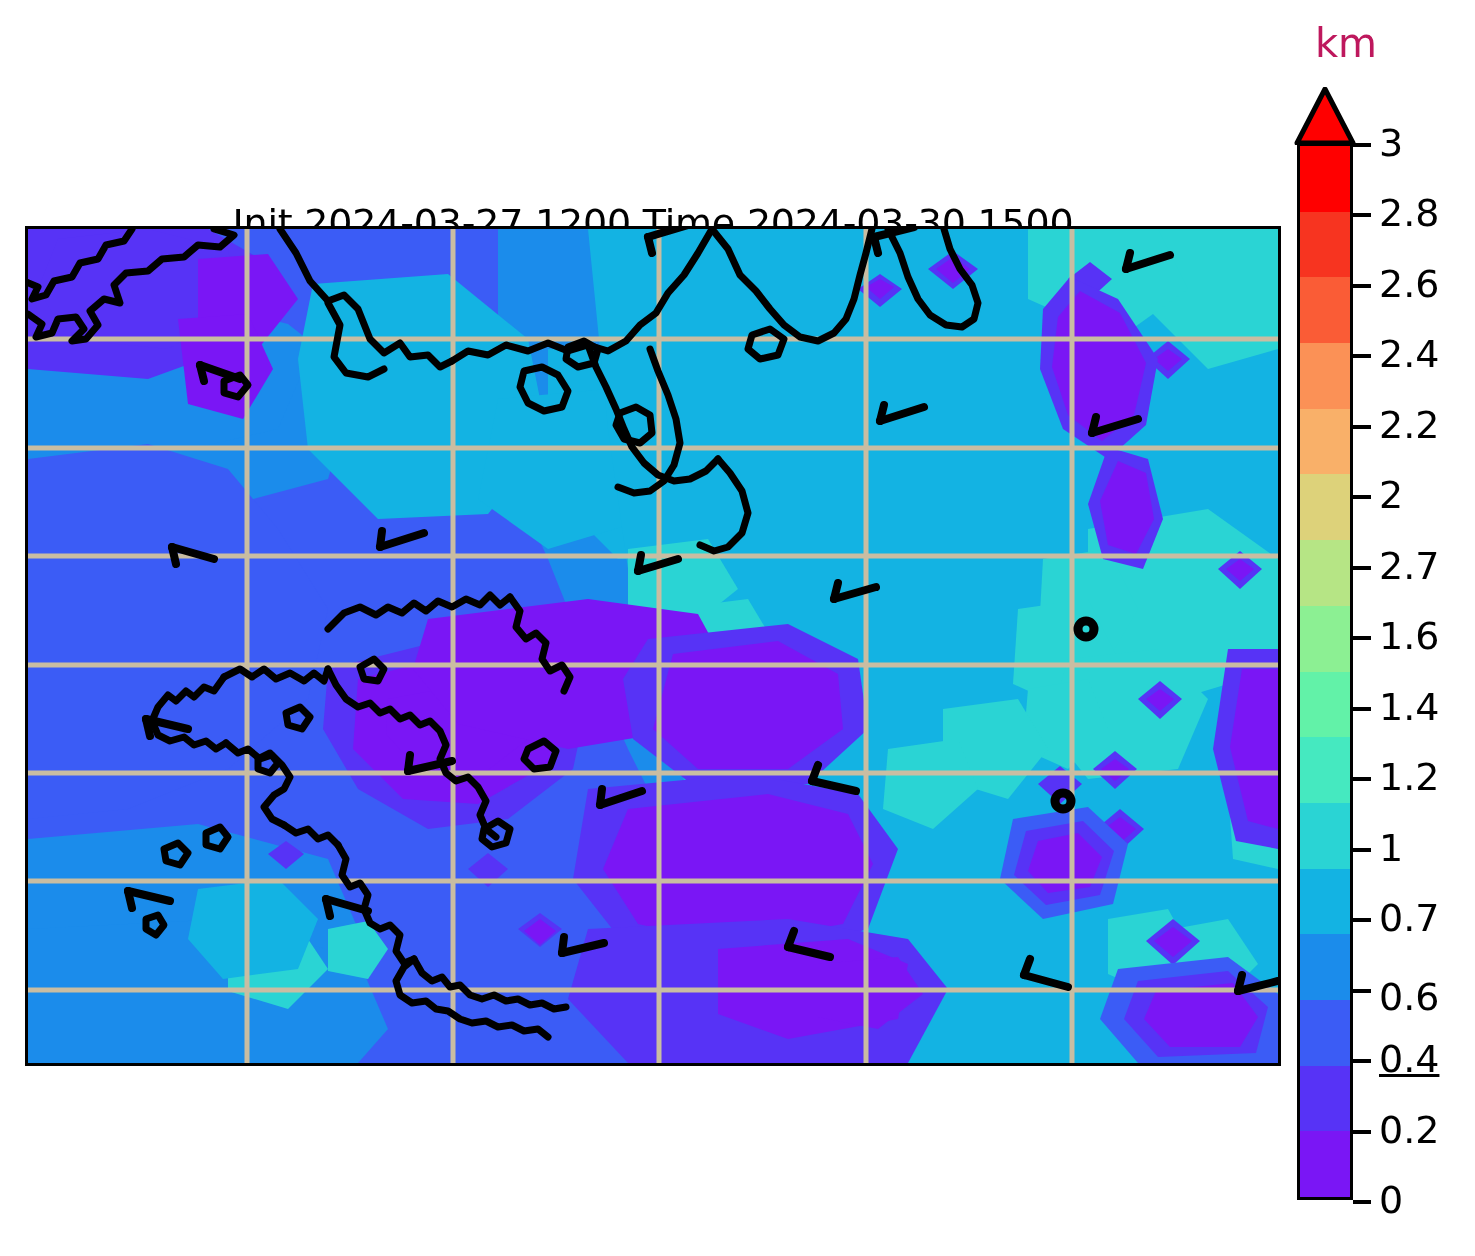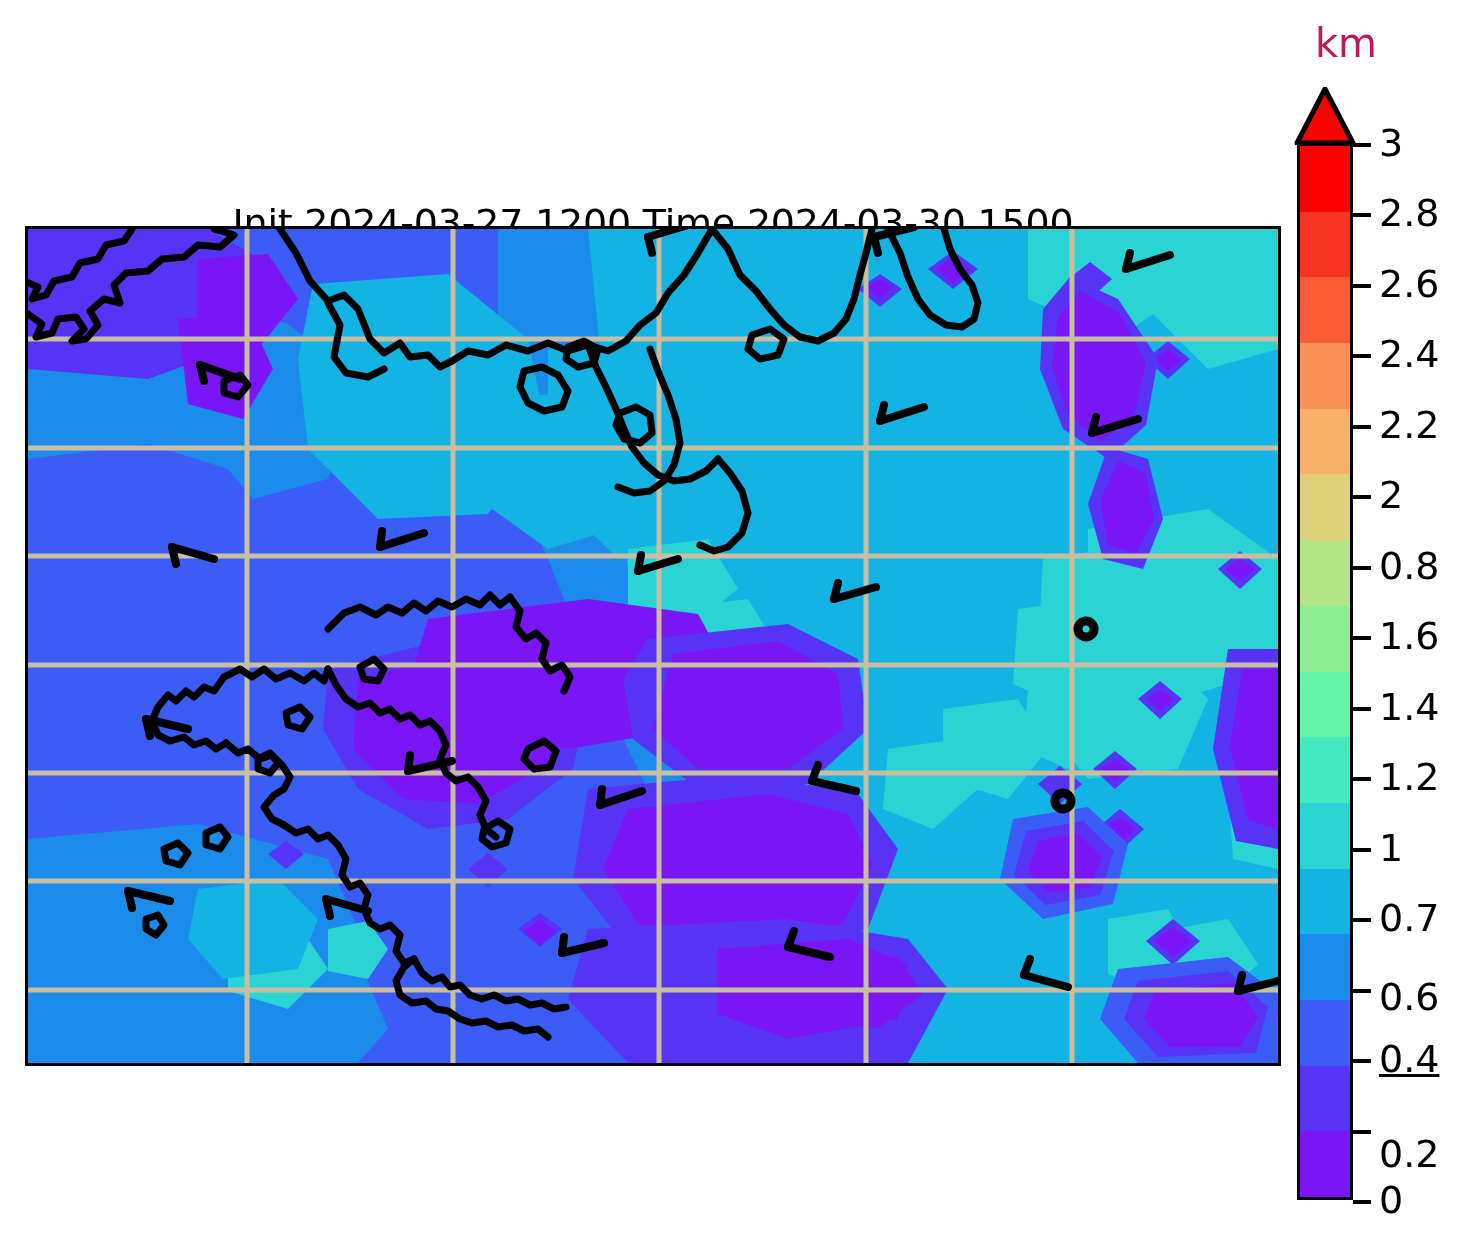--- a/index.html
+++ b/index.html
@@ -461,37 +461,37 @@
       <div class="cb-seg" style="background: rgb(221, 210, 122);"></div>
       <div class="cb-seg" style="background: rgb(249, 176, 105);"></div>
       <div class="cb-seg" style="background: rgb(251, 145, 86);"></div>
       <div class="cb-seg" style="background: rgb(250, 92, 54);"></div>
       <div class="cb-seg" style="background: rgb(247, 52, 32);"></div>
       <div class="cb-seg" style="background: rgb(255, 0, 0);"></div>
     </div>
 <div class="cb-tick" style="top: 1057px;"></div>
     <div class="cb-ticklabel" style="top: 1057px;">0</div>
     <div class="cb-tick" style="top: 986.533px;"></div>
-    <div class="cb-ticklabel" style="top: 986.533px; margin-top: 24px;">0.2</div>
+    <div class="cb-ticklabel" style="top: 986.533px;">0.2</div>
     <div class="cb-tick" style="top: 916.067px;"></div>
     <div class="cb-ticklabel" style="top: 916.067px; text-decoration: underline;">0.4</div>
     <div class="cb-tick" style="top: 845.6px;"></div>
     <div class="cb-ticklabel" style="top: 845.6px; margin-top: 8px;">0.6</div>
     <div class="cb-tick" style="top: 775.133px;"></div>
     <div class="cb-ticklabel" style="top: 775.133px;">0.7</div>
     <div class="cb-tick" style="top: 704.667px;"></div>
     <div class="cb-ticklabel" style="top: 704.667px;">1</div>
     <div class="cb-tick" style="top: 634.2px;"></div>
     <div class="cb-ticklabel" style="top: 634.2px;">1.2</div>
     <div class="cb-tick" style="top: 563.733px;"></div>
     <div class="cb-ticklabel" style="top: 563.733px;">1.4</div>
     <div class="cb-tick" style="top: 493.267px;"></div>
     <div class="cb-ticklabel" style="top: 493.267px;">1.6</div>
     <div class="cb-tick" style="top: 422.8px;"></div>
-    <div class="cb-ticklabel" style="top: 422.8px;">0.8</div>
+    <div class="cb-ticklabel" style="top: 422.8px;">2.7</div>
     <div class="cb-tick" style="top: 352.333px;"></div>
     <div class="cb-ticklabel" style="top: 352.333px;">2</div>
     <div class="cb-tick" style="top: 281.867px;"></div>
     <div class="cb-ticklabel" style="top: 281.867px;">2.2</div>
     <div class="cb-tick" style="top: 211.4px;"></div>
     <div class="cb-ticklabel" style="top: 211.4px;">2.4</div>
     <div class="cb-tick" style="top: 140.933px;"></div>
     <div class="cb-ticklabel" style="top: 140.933px;">2.6</div>
     <div class="cb-tick" style="top: 70.4667px;"></div>
     <div class="cb-ticklabel" style="top: 70.4667px;">2.8</div>

